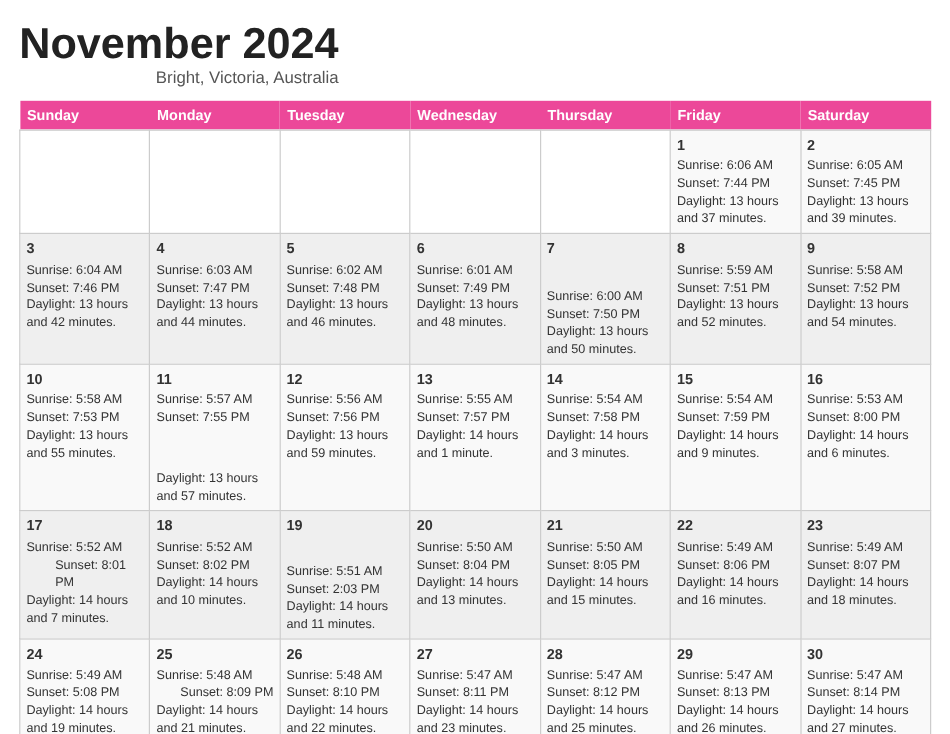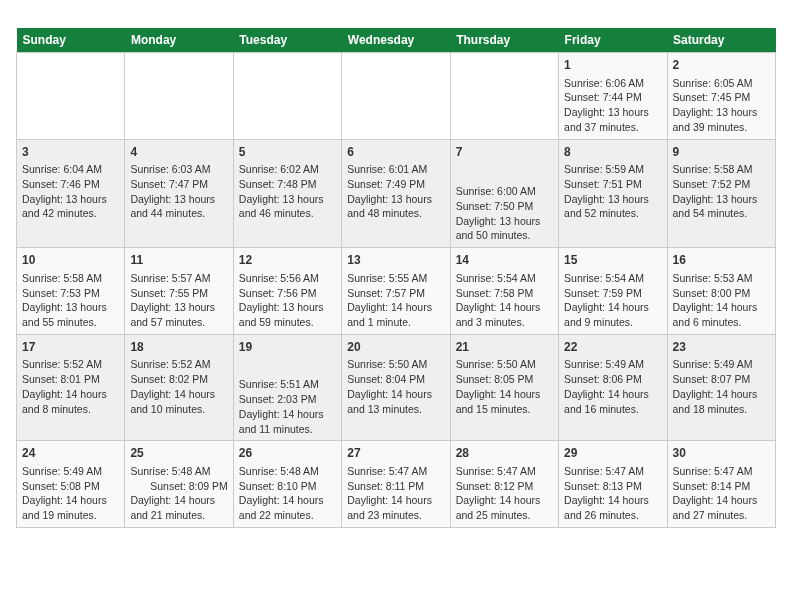--- a/index.html
+++ b/index.html
@@ -35,21 +35,21 @@
     .location {
       font-size: 14px;
       color: #555;
     }
     table {
       width: 100%;
       border-collapse: collapse;
       font-size: 11px;
     }
     thead tr th {
-      background: #15803d;
+      background: #ec4899;
       color: #fff;
       padding: 5px 6px;
       text-align: left;
       font-size: 12px;
       font-weight: bold;
     }
     tbody tr td {
       border: 1px solid #ccc;
       vertical-align: top;
       padding: 4px 5px;
@@ -73,20 +73,24 @@
       margin-bottom: 2px;
     }
     .empty-cell {
       background: #fff !important;
     }
   </style>
 </head>
 <body>
 
 <div class="header">
+  <div class="title-block">
+    <div class="month-year">November 2024</div>
+    <div class="location">Bright, Victoria, Australia</div>
+  </div>
 </div>
 
 <table>
   <thead>
     <tr>
     <th>Sunday</th>
         <th>Monday</th>
         <th>Tuesday</th>
         <th>Wednesday</th>
         <th>Thursday</th>
@@ -162,21 +166,21 @@
         <td>
           <span class="day-num">10</span>
           <span style="display: block;">Sunrise: 5:58 AM</span>
           <span style="display: block;">Sunset: 7:53 PM</span>
           <span style="display: block;">Daylight: 13 hours and 55 minutes.</span>
         </td>
         <td>
           <span class="day-num">11</span>
           <span style="display: block;">Sunrise: 5:57 AM</span>
           <span style="display: block;">Sunset: 7:55 PM</span>
-          <span style="display: block;">Daylight: 13 hours and 57 minutes.</span>
+          <span style="display: block; margin-top: 36px;">Daylight: 13 hours and 57 minutes.</span>
         </td>
         <td>
           <span class="day-num">12</span>
           <span style="display: block;">Sunrise: 5:56 AM</span>
           <span style="display: block;">Sunset: 7:56 PM</span>
           <span style="display: block;">Daylight: 13 hours and 59 minutes.</span>
         </td>
         <td>
           <span class="day-num">13</span>
           <span style="display: block;">Sunrise: 5:55 AM</span>
@@ -199,22 +203,22 @@
           <span class="day-num">16</span>
           <span style="display: block;">Sunrise: 5:53 AM</span>
           <span style="display: block;">Sunset: 8:00 PM</span>
           <span style="display: block;">Daylight: 14 hours and 6 minutes.</span>
         </td>
       </tr>
       <tr>
         <td>
           <span class="day-num">17</span>
           <span style="display: block;">Sunrise: 5:52 AM</span>
-          <span style="display: block;">Sunset: 8:01 PM</span>
-          <span style="display: block;">Daylight: 14 hours and 8 minutes.</span>
+          <span style="display: block; margin-left: 24px;">Sunset: 8:01 PM</span>
+          <span style="display: block;">Daylight: 14 hours and 7 minutes.</span>
         </td>
         <td>
           <span class="day-num">18</span>
           <span style="display: block;">Sunrise: 5:52 AM</span>
           <span style="display: block;">Sunset: 8:02 PM</span>
           <span style="display: block;">Daylight: 14 hours and 10 minutes.</span>
         </td>
         <td>
           <span class="day-num">19</span>
           <span style="display: block; margin-top: 22px;">Sunrise: 5:51 AM</span>

